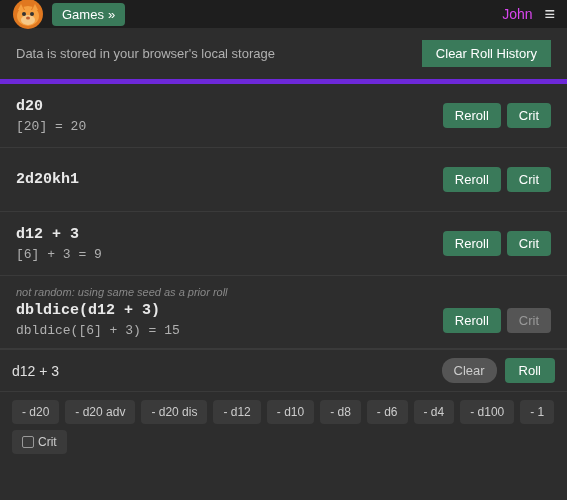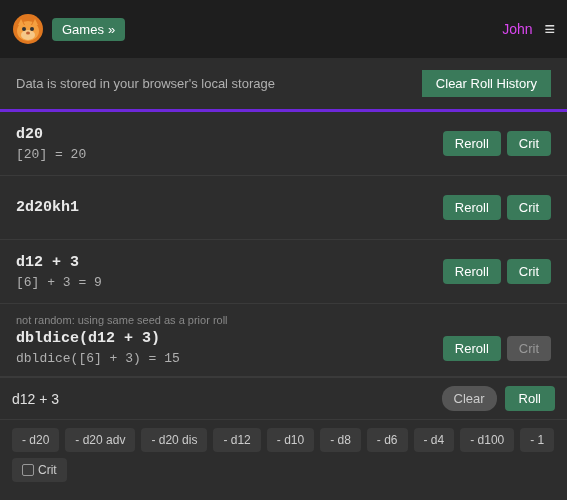--- a/index.html
+++ b/index.html
@@ -12,21 +12,21 @@
       min-height: 500px;
       overflow: hidden;
     }
 
     
     .header {
       background: #1e1e1e;
       display: flex;
       align-items: center;
       padding: 0 12px;
-      height: 58px;
+      height: 28px;
       justify-content: space-between;
     }
     .header-left {
       display: flex;
       align-items: center;
       gap: 8px;
     }
     .logo {
       width: 32px;
       height: 32px;
@@ -58,21 +58,21 @@
       cursor: pointer;
     }
 
     
     .info-bar {
       background: #2d2d2d;
       display: flex;
       align-items: center;
       justify-content: space-between;
       padding: 12px 16px;
-      border-bottom: 3px solid #6d28d9;
+      border-bottom: 5px solid #6d28d9;
     }
     .info-text {
       color: #b0b0b0;
       font-size: 13px;
     }
     .clear-history-btn {
       background: #3a7a5a;
       color: #fff;
       border: none;
       border-radius: 0;
@@ -101,20 +101,21 @@
     }
     .roll-item.with-note .roll-item-inner {
       display: flex;
       width: 100%;
       justify-content: space-between;
       align-items: center;
     }
     .roll-note {
       color: #888;
       font-size: 11px;
+      font-style: italic;
       margin-bottom: 2px;
     }
     .roll-info {
       display: flex;
       flex-direction: column;
       gap: 4px;
       font-family: Liberation Mono, monospace;
     }
     .roll-name {
       font-weight: 600;

